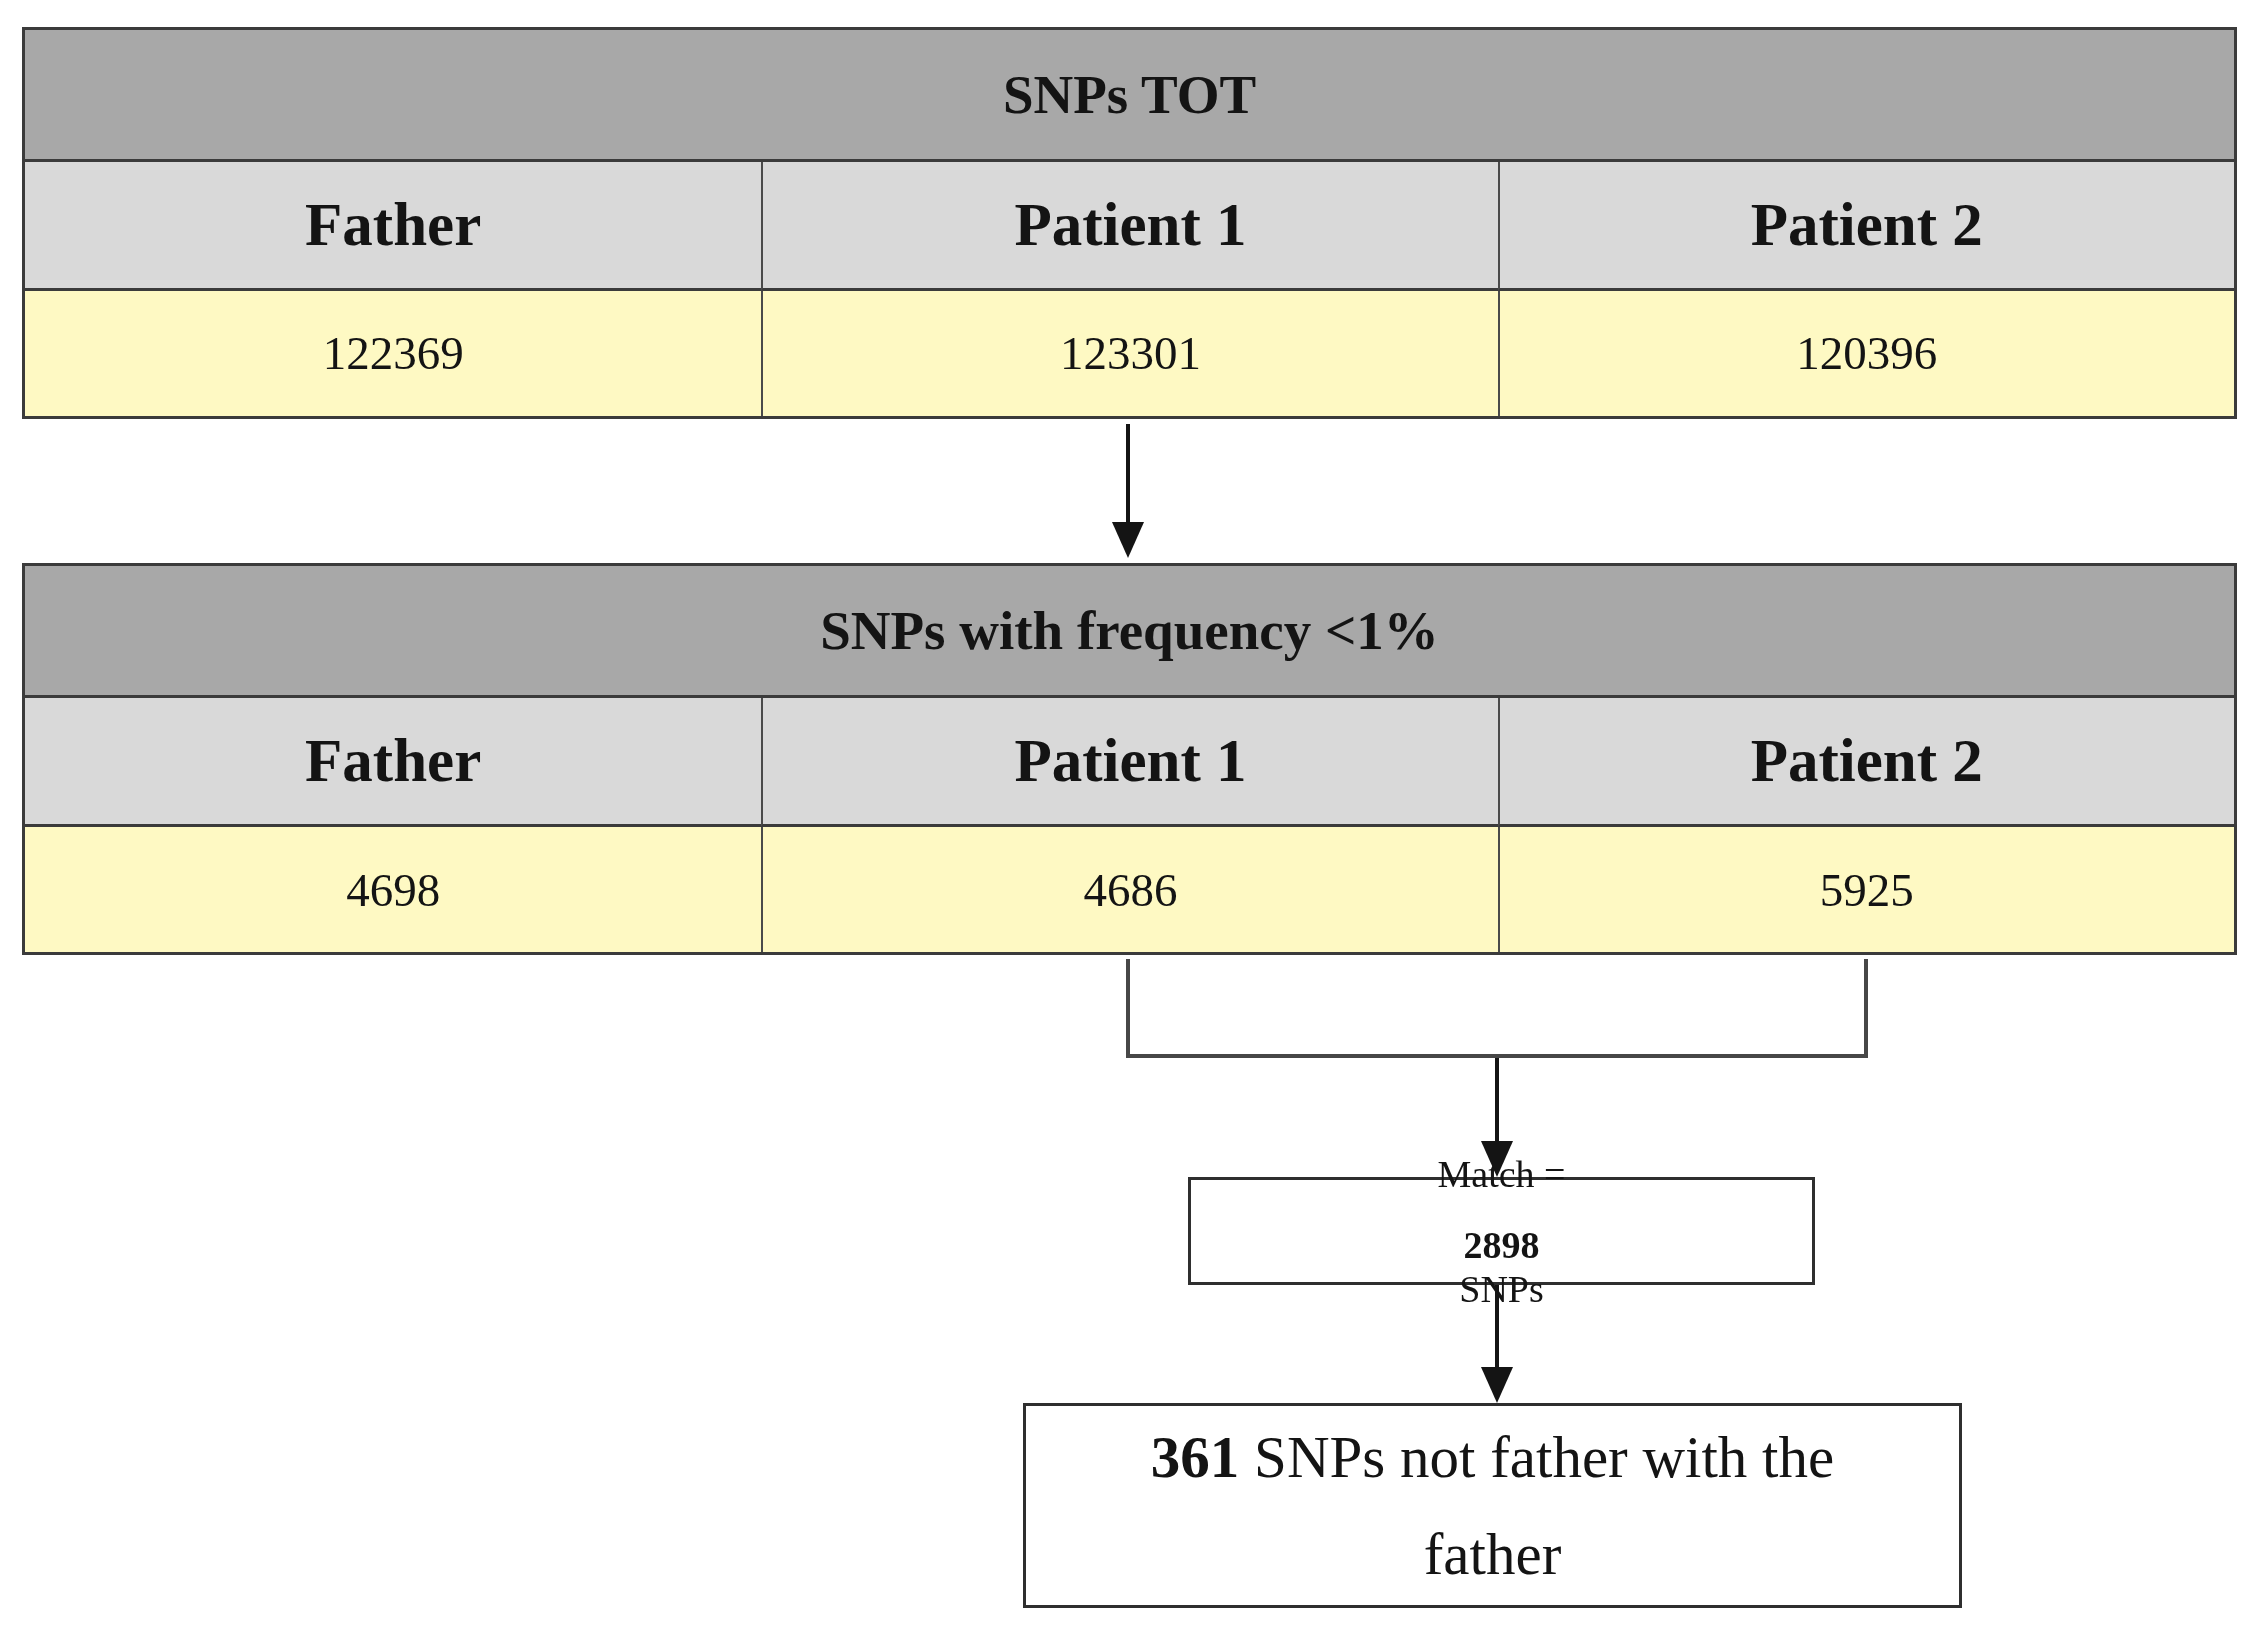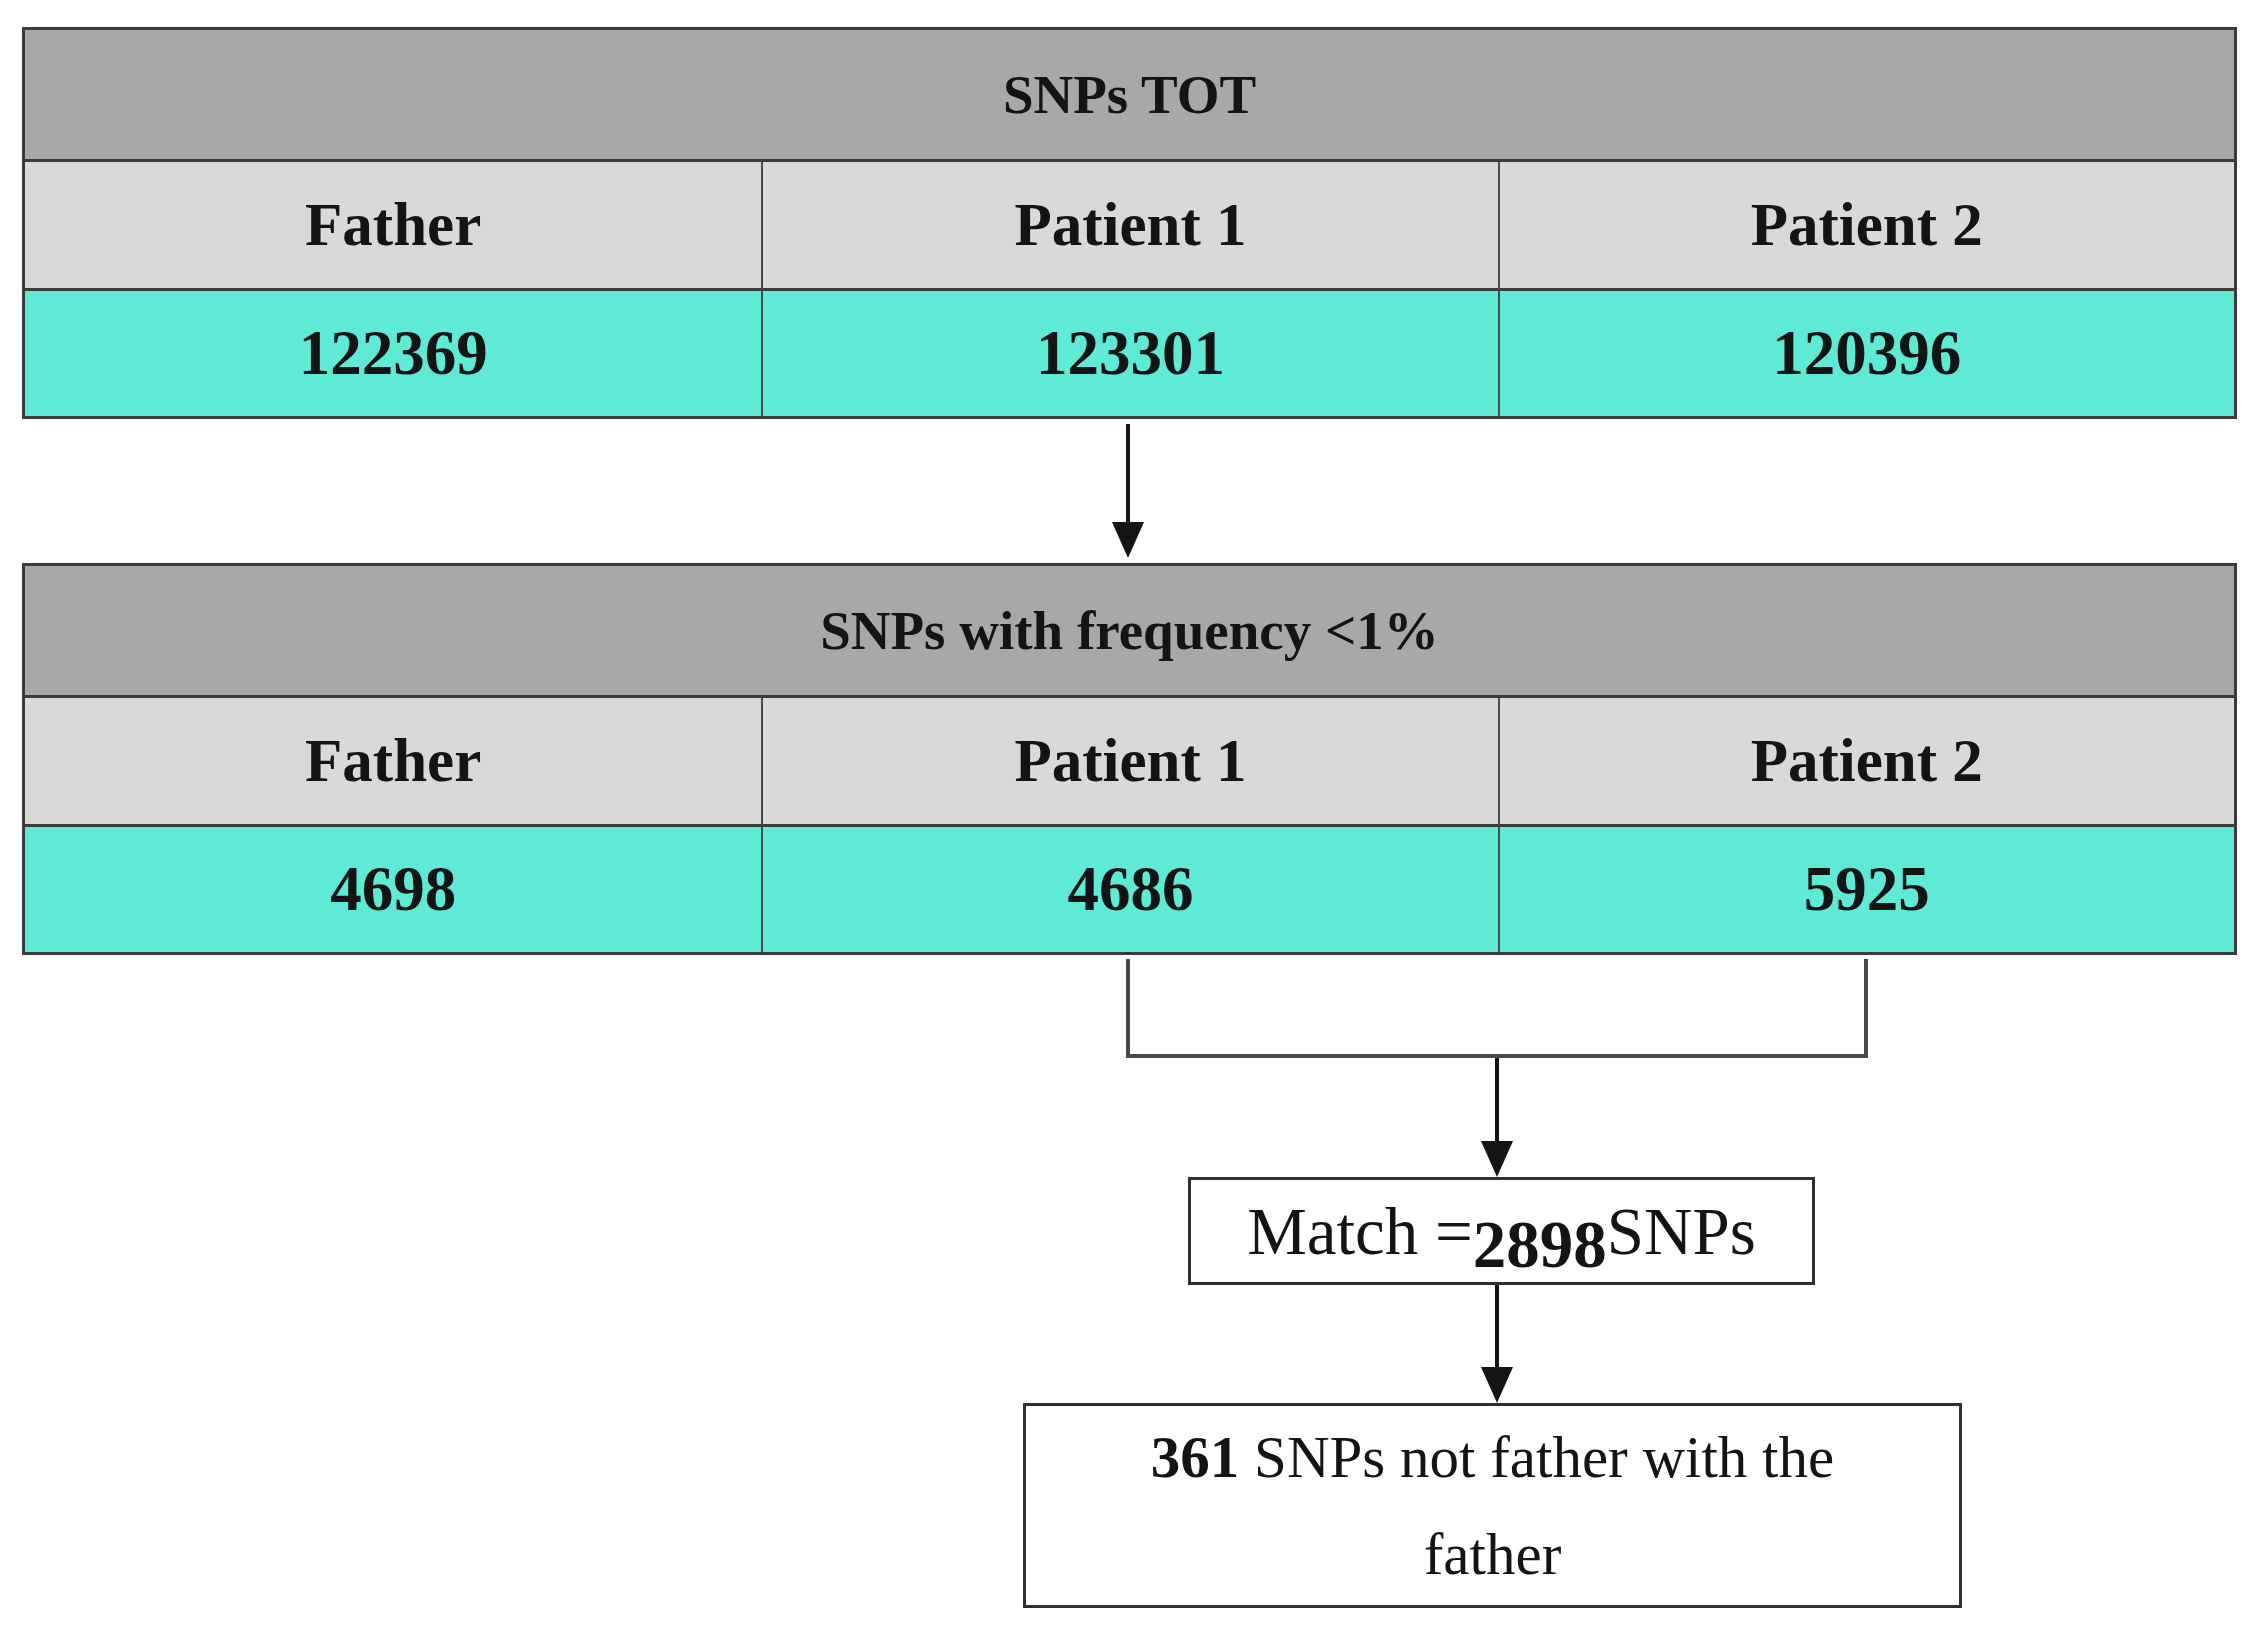--- a/index.html
+++ b/index.html
@@ -43,23 +43,22 @@
   .cell + .cell { border-left: 2.8px solid #4a4a4a; }
   .row.sub .cell {
     height: 129px;
     background: #d9d9d9;
     border-bottom: 3.8px solid #3b3b3b;
     font-weight: bold;
     font-size: 61px;
   }
   .row.val .cell {
     height: 125px;
-    background: #5eead4;
-    font-size: 63px;
-    font-weight: bold;
+    background: #fef9c3;
+    font-size: 47px;
   }
   #table1 { top: 26.5px; }
   #table2 { top: 563px; }
 
   
   .vline  { position: absolute; width: 3.8px; background: #141414; }
   .arrowhead {
     position: absolute;
     width: 0; height: 0;
     border-left: 16px solid transparent;
@@ -72,21 +71,21 @@
   .fbox {
     position: absolute;
     box-sizing: border-box;
     border: 3.8px solid #2f2f2f;
     background: #ffffff;
     display: flex;
     align-items: center;
     justify-content: center;
     text-align: center;
   }
-  #match-box  { left: 1188px; top: 1177px; width: 627px; height: 108px; font-size: 67px; }
+  #match-box  { left: 1188px; top: 1177px; width: 627px; height: 108px; font-size: 38px; flex-direction: column; }
   #result-box { left: 1023px; top: 1403px; width: 939px; height: 205px; font-size: 59px; line-height: 97px; }
   .bold { font-weight: bold; margin-top: 27px; }
 </style>
 </head>
 <body>
 
 <div class="canvas">
 
   <div class="tbl" id="table1">
     <div class="tbl-title">SNPs TOT</div>

